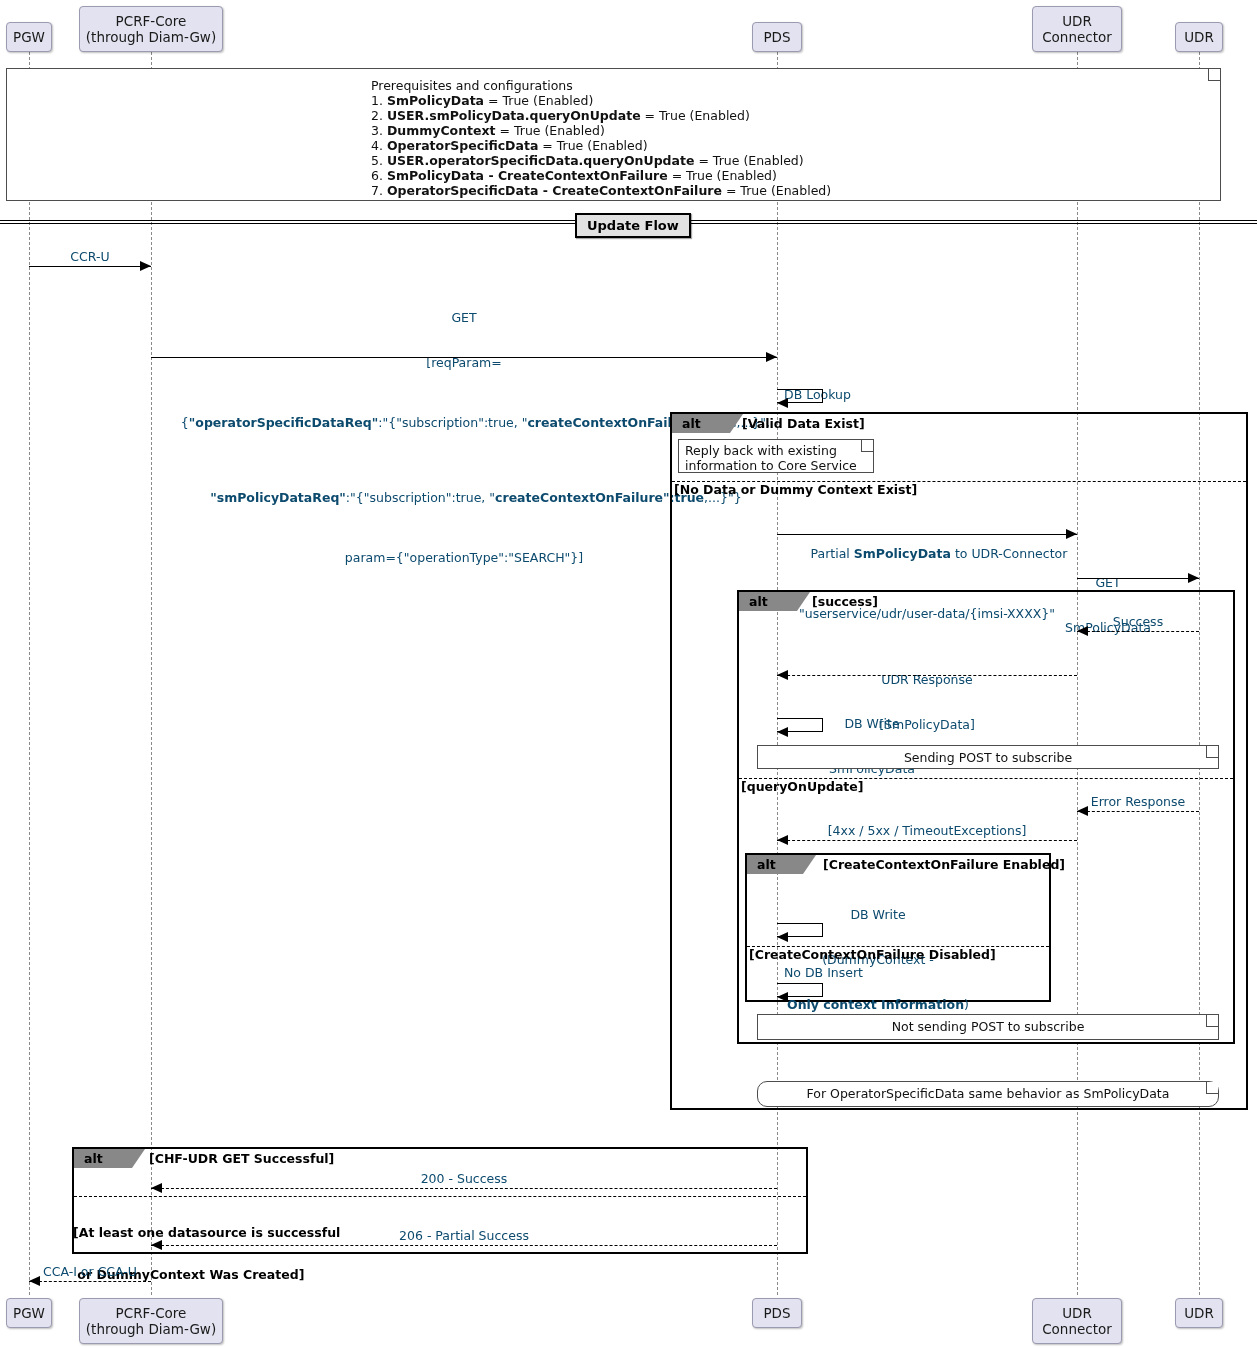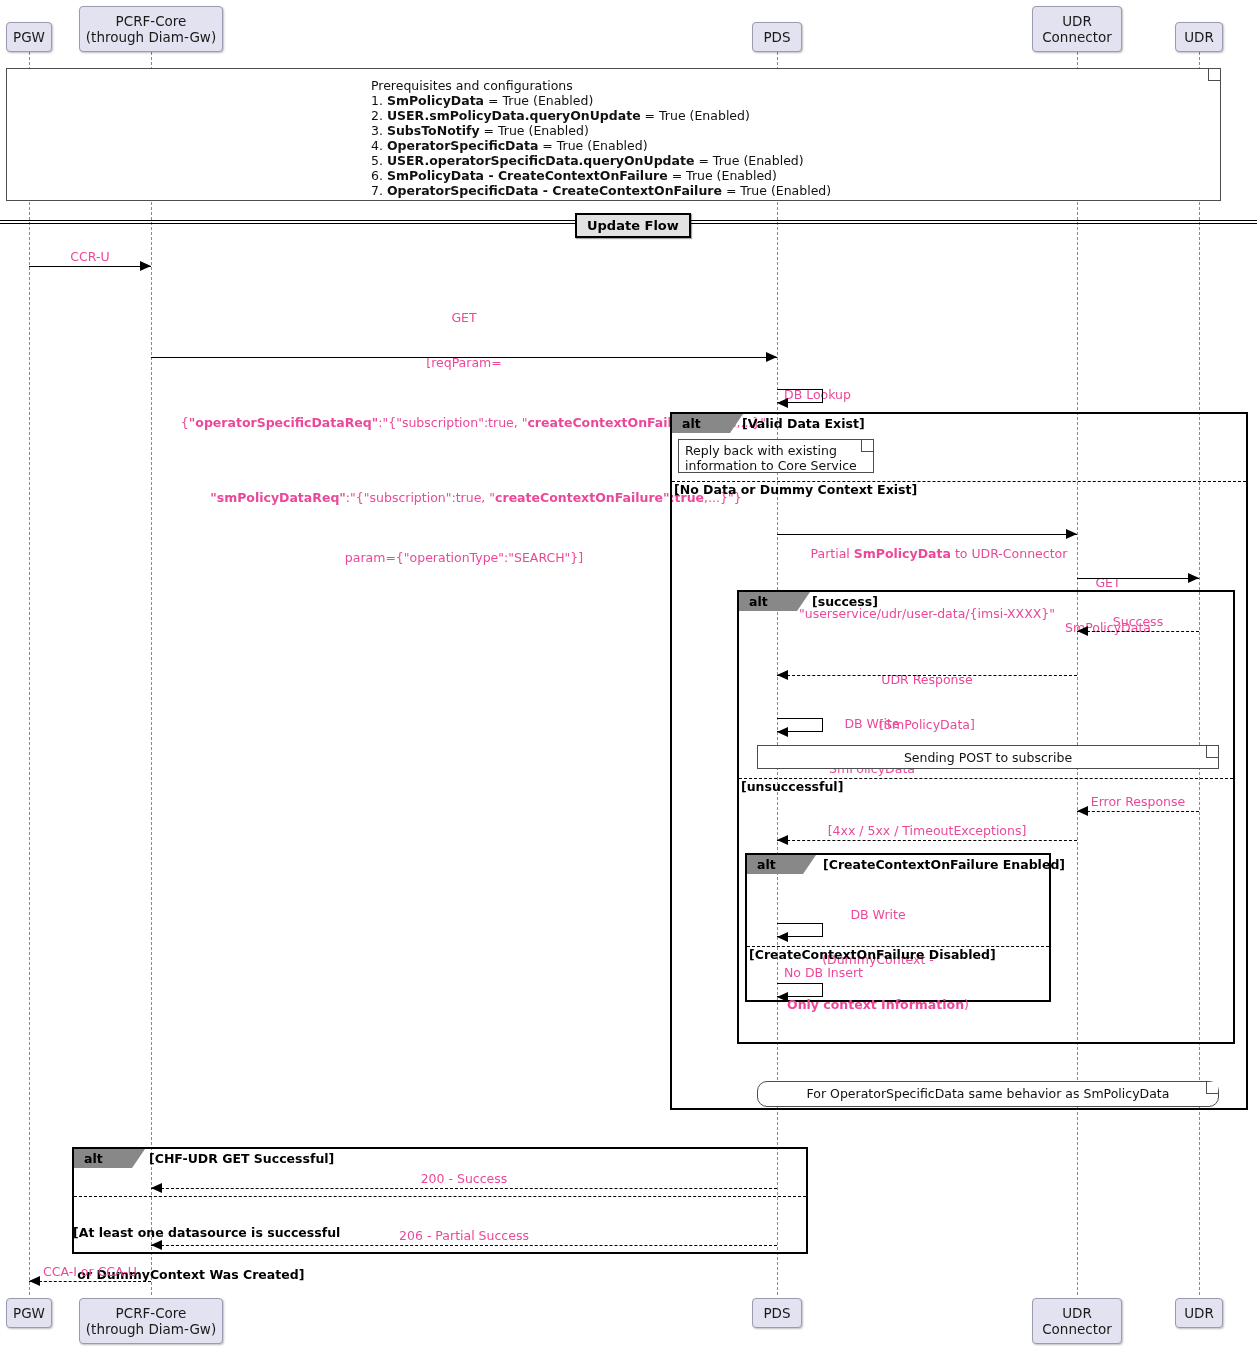--- a/index.html
+++ b/index.html
@@ -130,21 +130,21 @@
     border-top:5px solid transparent;
     border-bottom:5px solid transparent;
     border-right:11px solid #000;
   }
   .msg-label{
     position:absolute;
     font-size:12.5px;
     line-height:15px;
     white-space:pre;
     text-align:center;
-    color:#ec4899;
+    color:#0c4a6e;
   }
   .msg-label.left{text-align:left;}
 
   
   .self-msg{
     position:absolute;
     border:1px solid #000;
     border-left:none;
     box-sizing:border-box;
   }
@@ -187,21 +187,21 @@
       <div>
         <span>1.</span>
         <span class="b">SmPolicyData</span><span> = True (Enabled)</span>
       </div>
       <div>
         <span>2.</span>
         <span class="b">USER.smPolicyData.queryOnUpdate</span><span> = True (Enabled)</span>
       </div>
       <div>
         <span>3.</span>
-        <span class="b">SubsToNotify</span><span> = True (Enabled)</span>
+        <span class="b">DummyContext</span><span> = True (Enabled)</span>
       </div>
       <div>
         <span>4.</span>
         <span class="b">OperatorSpecificData</span><span> = True (Enabled)</span>
       </div>
       <div>
         <span>5.</span>
         <span class="b">USER.operatorSpecificData.queryOnUpdate</span><span> = True (Enabled)</span>
       </div>
       <div>
@@ -298,21 +298,21 @@
   </div>
   <div class="self-msg" style="left:777px; top:718px; width:46px; height:14px;"></div>
   <div class="arrow-l" style="left:777px; top:727px;"></div>
 
   <div class="note" style="left:757px; top:745px; width:462px; height:24px;">
     <div class="dogear"></div>
     <div class="note-body note-center" style="padding:4px 6px;">Sending POST to subscribe</div>
   </div>
 
   <div class="frag-sep" style="left:739px; top:778px; width:494px;"></div>
-  <div class="frag-cond" style="left:741px; top:780px;">[unsuccessful]</div>
+  <div class="frag-cond" style="left:741px; top:780px;">[queryOnUpdate]</div>
 
   <div class="msg-label" style="left:1077px; top:794px; width:122px;">Error Response</div>
   <div class="msg-line dashed" style="left:1077px; top:811px; width:122px;"></div>
   <div class="arrow-l" style="left:1077px; top:806px;"></div>
 
   <div class="msg-label" style="left:777px; top:823px; width:300px;">[4xx / 5xx / TimeoutExceptions]</div>
   <div class="msg-line dashed" style="left:777px; top:840px; width:300px;"></div>
   <div class="arrow-l" style="left:777px; top:835px;"></div>
 
   <div class="frag" style="left:745px; top:853px; width:306px; height:149px;"></div>
@@ -329,20 +329,24 @@
   <div class="self-msg" style="left:777px; top:923px; width:46px; height:14px;"></div>
   <div class="arrow-l" style="left:777px; top:932px;"></div>
 
   <div class="frag-sep" style="left:747px; top:946px; width:302px;"></div>
   <div class="frag-cond" style="left:749px; top:948px;">[CreateContextOnFailure Disabled]</div>
 
   <div class="msg-label left" style="left:784px; top:965px; width:200px;">No DB Insert</div>
   <div class="self-msg" style="left:777px; top:983px; width:46px; height:14px;"></div>
   <div class="arrow-l" style="left:777px; top:992px;"></div>
 
+  <div class="note" style="left:757px; top:1014px; width:462px; height:26px;">
+    <div class="dogear"></div>
+    <div class="note-body note-center" style="padding:4px 6px;">Not sending POST to subscribe</div>
+  </div>
 
   <div class="note" style="left:757px; top:1081px; width:462px; height:26px;border-radius:10px;">
     <div class="dogear"></div>
     <div class="note-body note-center" style="padding:4px 6px;">For OperatorSpecificData same behavior as SmPolicyData</div>
   </div>
 
   <div class="frag" style="left:72px; top:1147px; width:736px; height:107px;"></div>
   <div class="frag-tab" style="left:74px; top:1149px; width:58px;">
     <span>alt</span>
   </div>

